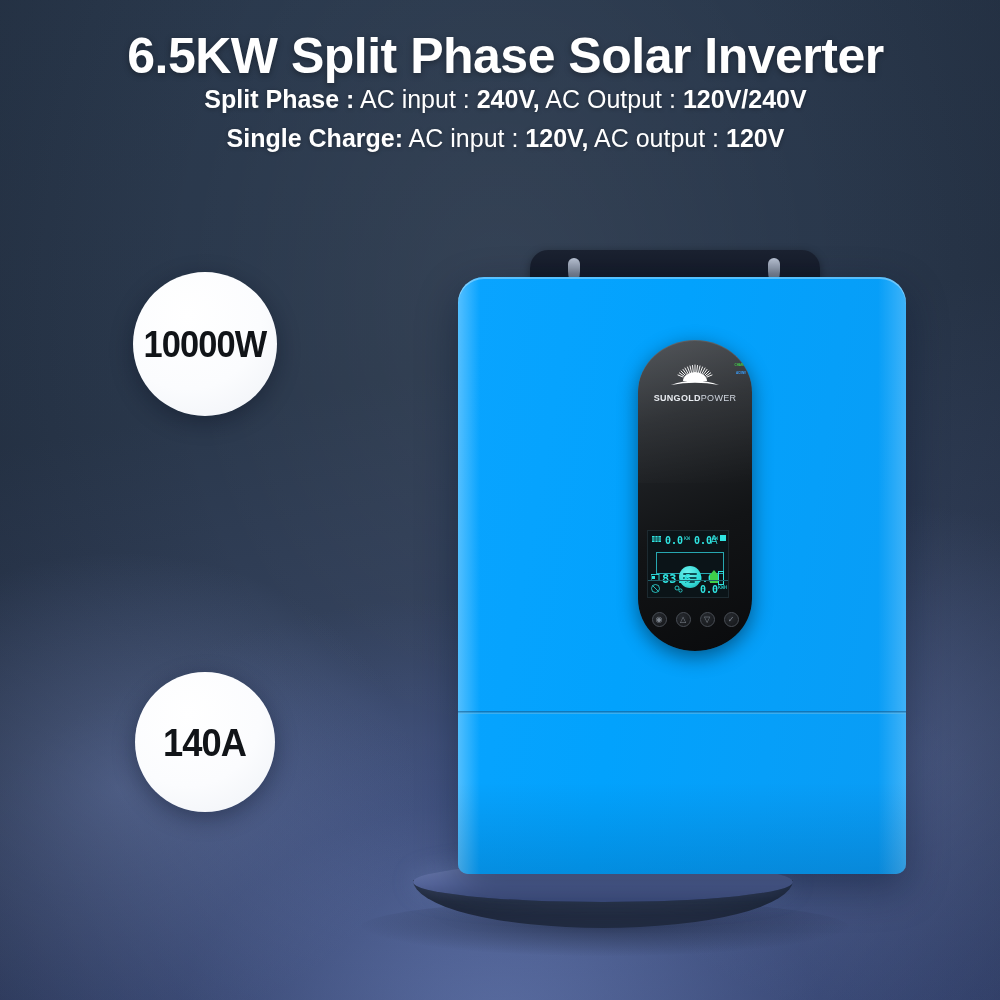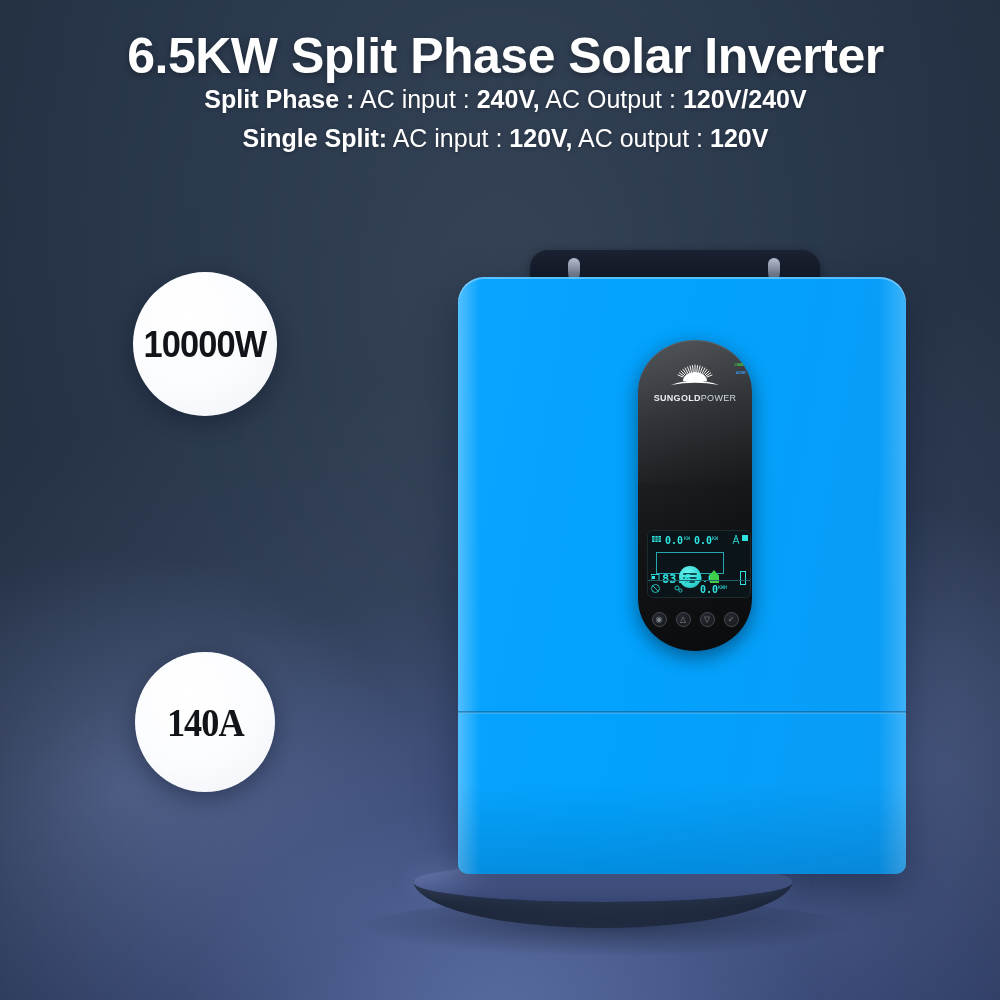--- a/index.html
+++ b/index.html
@@ -78,21 +78,21 @@
     margin-top:13px; white-space:nowrap;
     text-shadow:0 1px 4px rgba(0,0,0,.3);
   }
 
   .f1 { left:50px; top:272px; width:310px; }
   .f1 .circle { width:144px; height:144px; }
   .f1 .circle-val { font-size:37px; }
   .f2 { left:30px; top:468px; width:348px; }
   .f2 .circle { width:142px; height:142px; }
   .f2 .circle-val { font-size:39px; }
-  .f3 { left:55px; top:652px; width:300px;font-family:Liberation Serif, serif; }
+  .f3 { left:55px; top:672px; width:300px; }
   .f3 .circle { width:140px; height:140px; }
   .f3 .circle-val { font-size:39px; }
 
   
   .pedestal-top {
     position:absolute; left:413px; top:862px; width:380px; height:40px;
     border-radius:50%;
     background:linear-gradient(180deg,#6b7bab 0%,#55659a 55%,#3e4d7d 100%);
     box-shadow:0 0 26px rgba(140,160,215,.28);
   }
@@ -165,24 +165,24 @@
   .logo svg { display:block; margin:0 auto; }
   .logo-text {
     margin-top:2px; font-size:9px; letter-spacing:.3px;
     color:#e9ecf1; line-height:1; white-space:nowrap;
   }
   .logo-text .b { font-weight:bold; }
   .logo-text .n { font-weight:normal; color:#cfd5de; }
 
   
   .lcd {
-    position:absolute; left:9px; top:190px; width:104px; height:68px;
+    position:absolute; left:9px; top:190px; width:82px; height:68px;
     background:#0b1418;
     border:1px solid #1d2a30;
-    border-radius:6px;
+    border-radius:0;
     overflow:hidden;
   }
   .lcd-row-top {
     position:absolute; left:0; top:2px; width:100%; height:15px;
   }
   .lcd-mid { position:absolute; left:0; top:17px; width:100%; height:33px; }
   .lcd-bot {
     position:absolute; left:0; bottom:0; width:100%; height:17px;
     border-top:1px solid #1f5f6b;
   }
@@ -247,21 +247,21 @@
 
     <div class="subline sub1">
       <span class="sub-b">Split Phase :</span>
       <span class="sub-n">AC input :</span>
       <span class="sub-b">240V,</span>
       <span class="sub-n">AC Output :</span>
       <span class="sub-b">120V/240V</span>
     </div>
 
     <div class="subline sub2">
-      <span class="sub-b">Single Split:</span>
+      <span class="sub-b">Single Charge:</span>
       <span class="sub-n">AC input :</span>
       <span class="sub-b">120V,</span>
       <span class="sub-n">AC output :</span>
       <span class="sub-b">120V</span>
     </div>
   </div>
 
   <div class="pedestal-shadow"></div>
   <div class="pedestal-body"></div>
   <div class="pedestal-top"></div>

